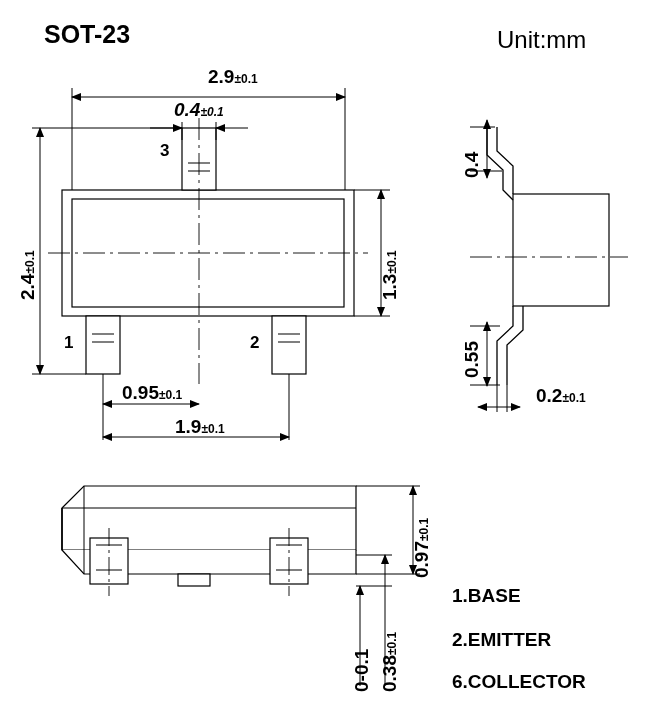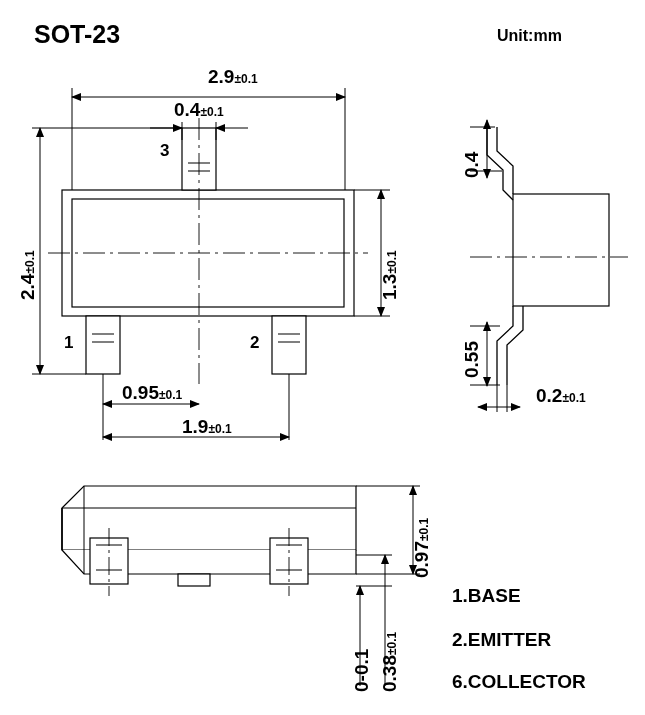--- a/index.html
+++ b/index.html
@@ -26,22 +26,22 @@
   .lbl {
     position: absolute;
     white-space: nowrap;
     line-height: 1;
   }
   .title {
     font-size: 25px;
     font-weight: bold;
   }
   .unit {
-    font-size: 16px;
-    font-weight: bold;
+    font-size: 24px;
+    font-weight: normal;
   }
   .dim {
     font-size: 19px;
     font-weight: bold;
   }
   .tol {
     font-size: 12px;
     font-weight: bold;
   }
   .pin {
@@ -188,44 +188,44 @@
       <line x1="385" y1="555" x2="385" y2="686" marker-start="url(#ahr)"></line>
       <line x1="356" y1="555" x2="392" y2="555"></line>
       <line x1="356" y1="586" x2="392" y2="586"></line>
     </g>
 
     <g stroke="#000" stroke-width="1" fill="none">
       <line x1="360" y1="586" x2="360" y2="686" marker-start="url(#ahr)"></line>
     </g>
   </svg>
 
-  <div class="lbl title" style="left:34px; top:22px;">SOT-23</div>
+  <div class="lbl title" style="left:44px; top:22px;">SOT-23</div>
   <div class="lbl unit" style="left:497px; top:28px;">Unit:mm</div>
 
   <div class="lbl" style="left:176px; top:67px;margin-left:32px;">
     <span class="dim">2.9</span><span class="tol">±0.1</span>
   </div>
 
-  <div class="lbl" style="left:174px; top:100px;">
+  <div class="lbl" style="left:174px; top:100px;font-style:italic;">
     <span class="dim">0.4</span><span class="tol">±0.1</span>
   </div>
 
   <div class="lbl rot" style="left:18px; top:300px; transform:rotate(-90deg);">
     <span class="dim">2.4</span><span class="tol">±0.1</span>
   </div>
 
   <div class="lbl rot" style="left:380px; top:300px; transform:rotate(-90deg);">
     <span class="dim">1.3</span><span class="tol">±0.1</span>
   </div>
 
   <div class="lbl" style="left:122px; top:383px;">
     <span class="dim">0.95</span><span class="tol">±0.1</span>
   </div>
 
-  <div class="lbl" style="left:182px; top:417px;">
+  <div class="lbl" style="left:175px; top:417px;">
     <span class="dim">1.9</span><span class="tol">±0.1</span>
   </div>
 
   <div class="lbl rot" style="left:462px; top:178px; transform:rotate(-90deg);">
     <span class="dim">0.4</span>
   </div>
 
   <div class="lbl rot" style="left:462px; top:378px; transform:rotate(-90deg);">
     <span class="dim">0.55</span>
   </div>

